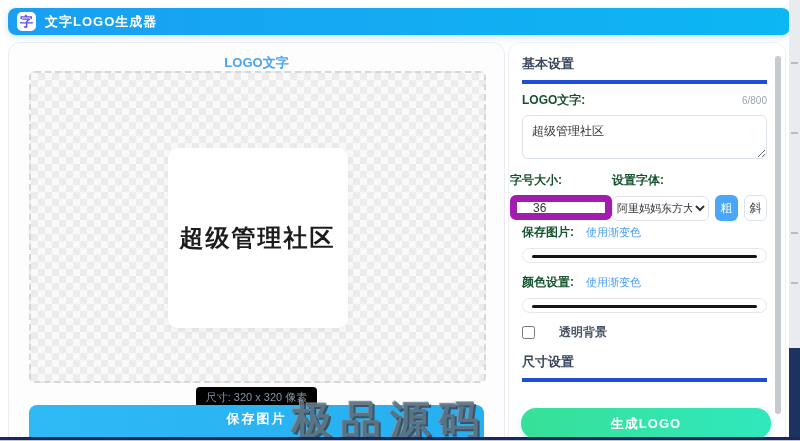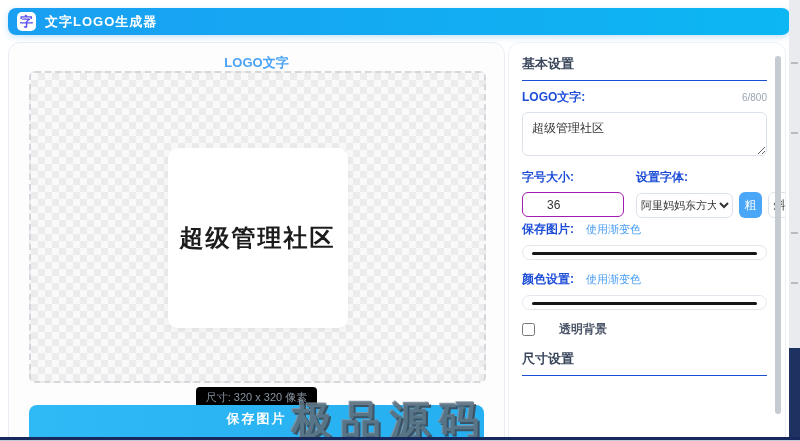--- a/index.html
+++ b/index.html
@@ -65,37 +65,37 @@
   }
 
   
   .settings-panel {
     position:absolute; left:508px; top:42px; width:278px; bottom:-8px;
     background:#fff; border:1px solid #eef1f5; border-radius:12px;
     padding:12px 18px 0 13px; overflow:hidden;
   }
   .section-heading {
     font-size:13px; font-weight:bold; color:#38455a;
-    padding-bottom:7px; border-bottom:1px solid #1d4ed8; margin-bottom:8px;
-  }
-  .field-label { font-size:12px; font-weight:bold; color:#1d4ed8; }
+    padding-bottom:7px; border-bottom:4px solid #1d4ed8; margin-bottom:8px;
+  }
+  .field-label { font-size:12px; font-weight:bold; color:#14532d; }
   .label-row { display:flex; align-items:center; justify-content:space-between; margin-bottom:6px; }
   .char-counter { font-size:10px; color:#9aa5b1; font-weight:normal; }
   .logo-textarea {
     width:100%; height:44px; border:1px solid #dbe2ea; border-radius:6px;
     padding:7px 9px; font-size:12px; color:#333; resize:vertical;
     font-family:"Liberation Sans", sans-serif; margin-bottom:9px;
   }
-  .font-row { display:flex; gap:12px; margin-bottom:3px; }
+  .font-row { display:flex; gap:0; margin-bottom:3px;justify-content:flex-end; }
   .font-col1 { width:102px; flex:none; }
   .font-col2 { flex:1; }
   .font-col1 .field-label, .font-col2 .field-label { display:block; margin-bottom:6px; }
   .small-input {
-    width:100%; height:25px; border:1px solid #a21caf; border-radius:6px;
-    padding:0 24px; font-size:12px; color:#333;
+    width:100%; height:25px; border:7px solid #a21caf; border-radius:6px;
+    padding:0 16px; font-size:12px; color:#333;
     font-family:"Liberation Sans", sans-serif;
   }
   .font-controls { display:flex; gap:6px; align-items:center; }
   .font-select {
     width:97px; height:25px; border:1px solid #dbe2ea; border-radius:6px;
     font-size:11px; color:#333; background:#fff;
     font-family:"Liberation Sans", sans-serif;
   }
   .style-btn {
     width:23px; height:26px; border-radius:6px; font-size:12px; cursor:pointer;
@@ -232,20 +232,21 @@
     </div>
 
     <div class="section-heading">尺寸设置</div>
 
     
 
     
 
     
 
+    <button class="generate-btn">生成LOGO</button>
     <div class="panel-scrollbar"></div>
   </div>
 
   <div class="edge-strip"></div>
   <div class="edge-mark" style="top:62px"></div>
   <div class="edge-mark" style="top:132px"></div>
   <div class="edge-mark" style="top:232px"></div>
   <div class="edge-mark" style="top:282px"></div>
   <div class="edge-strip-dark"></div>
 

